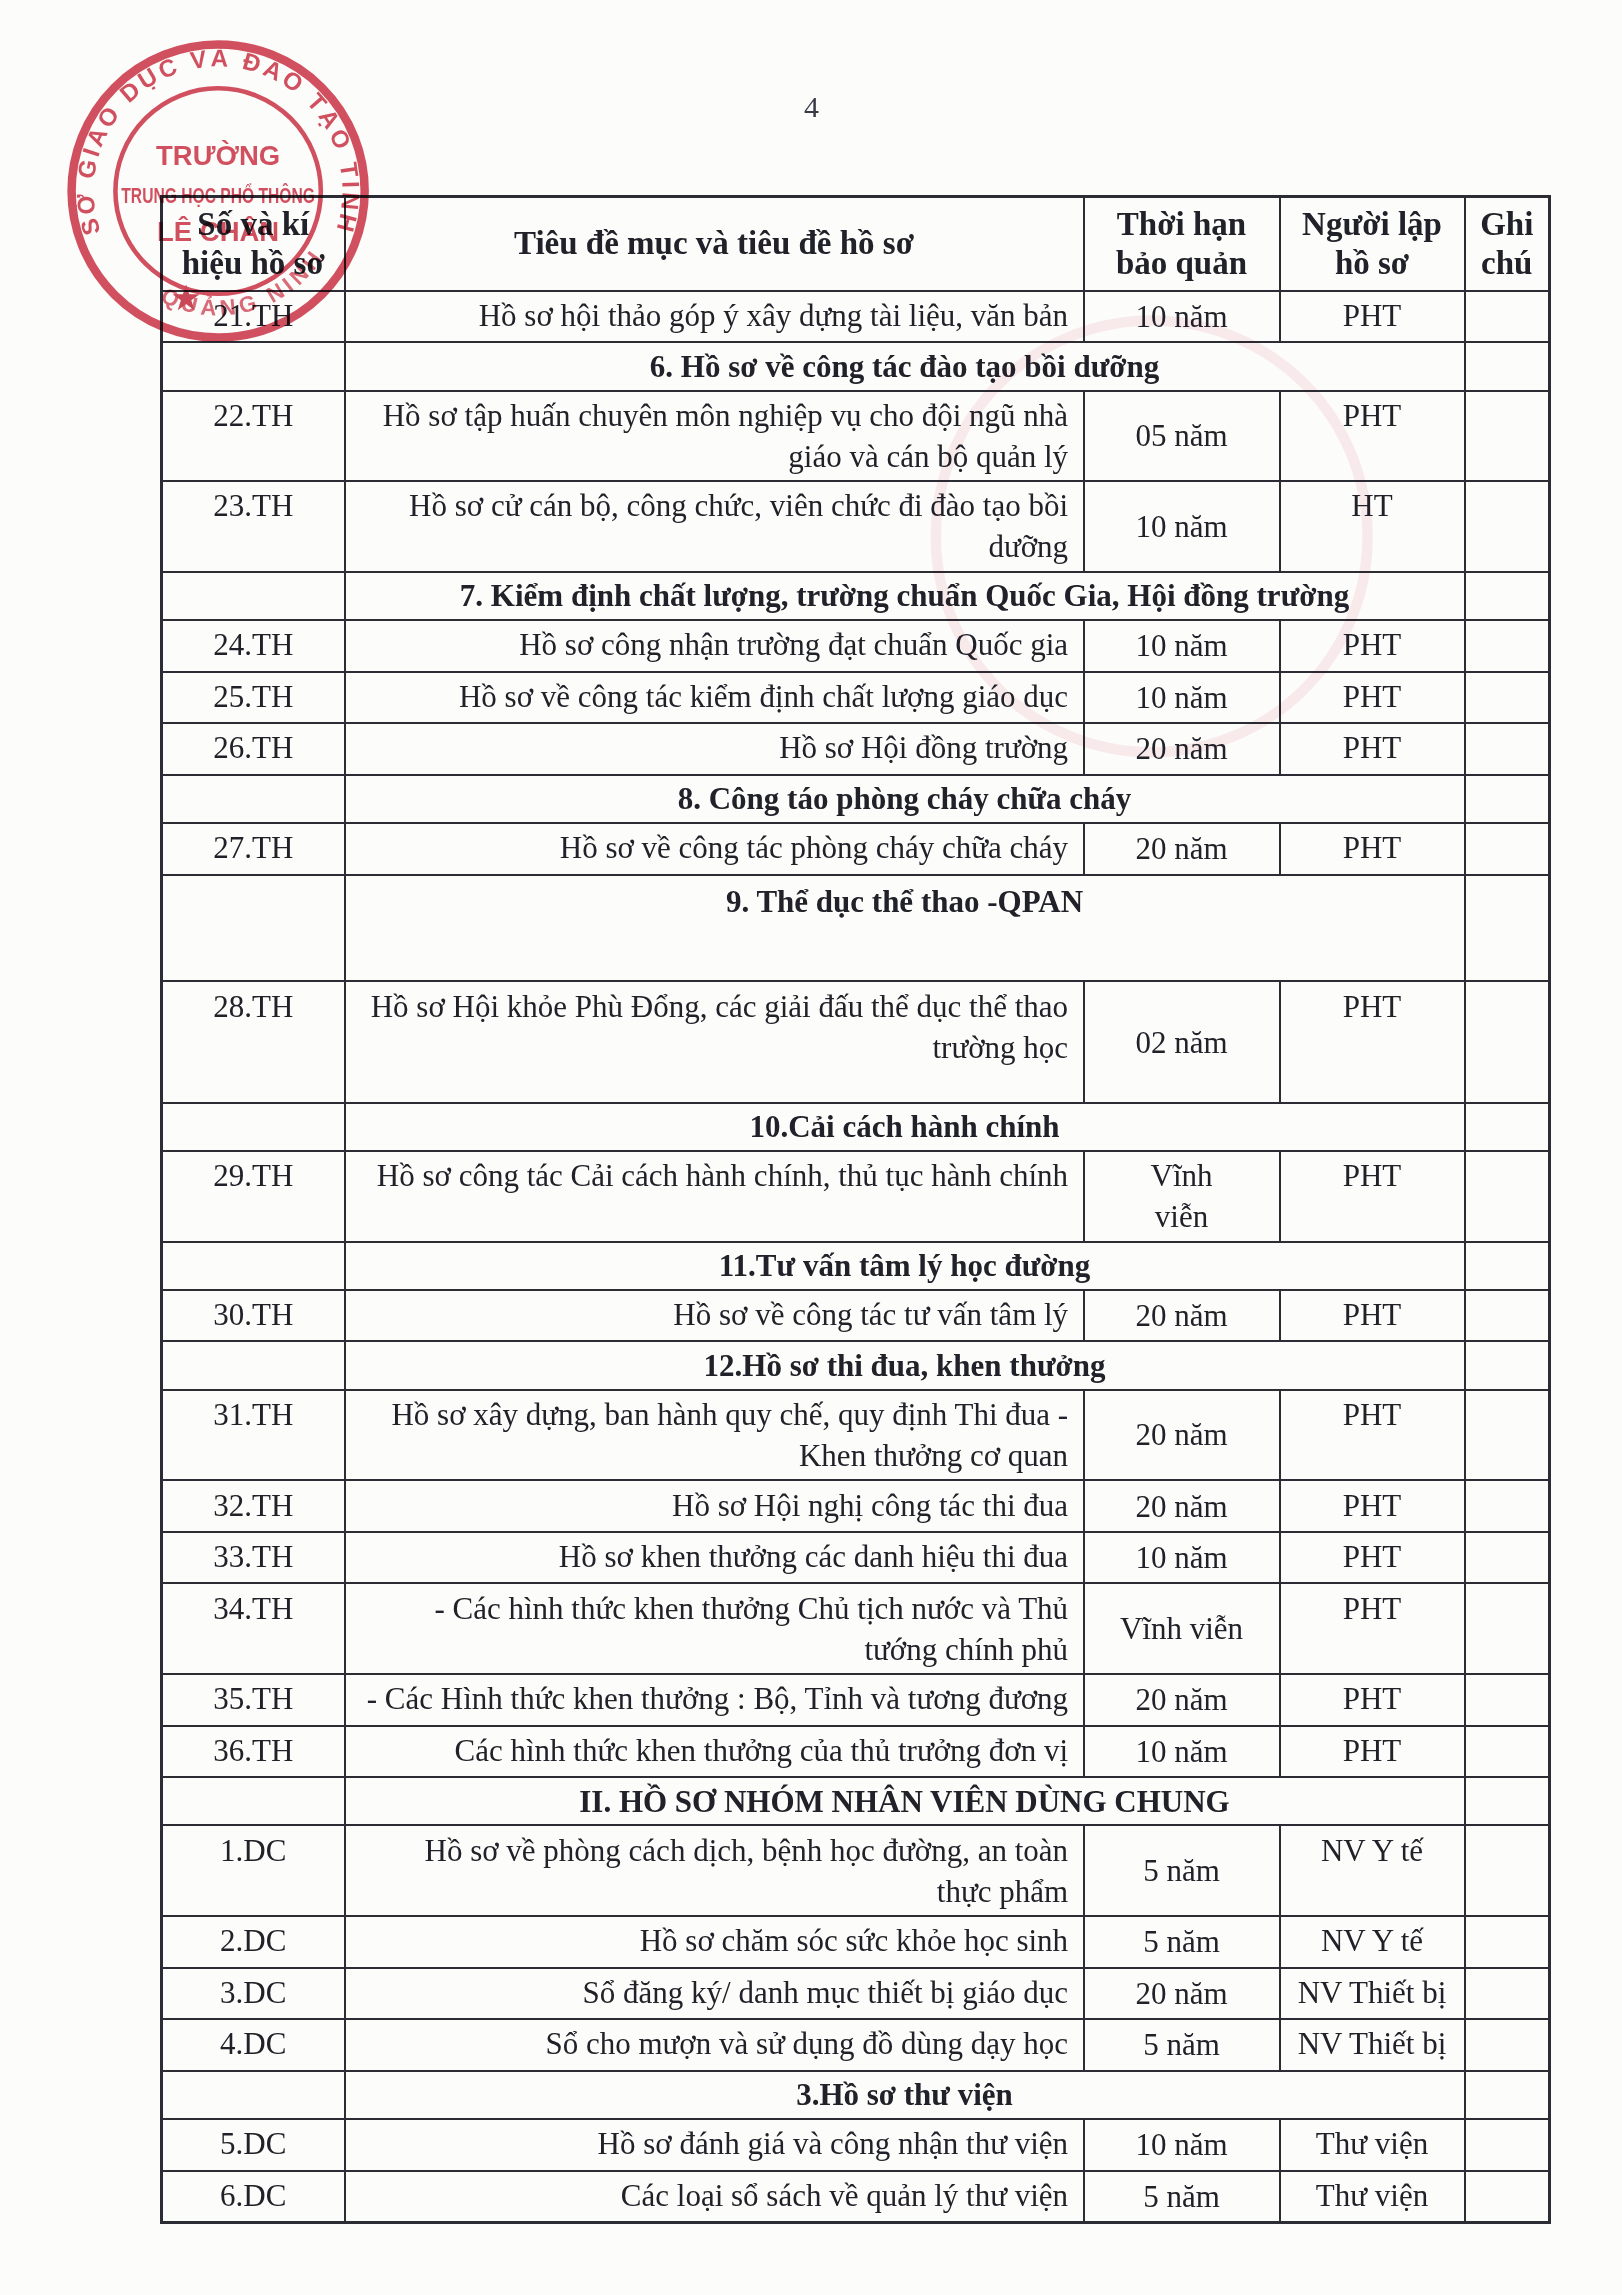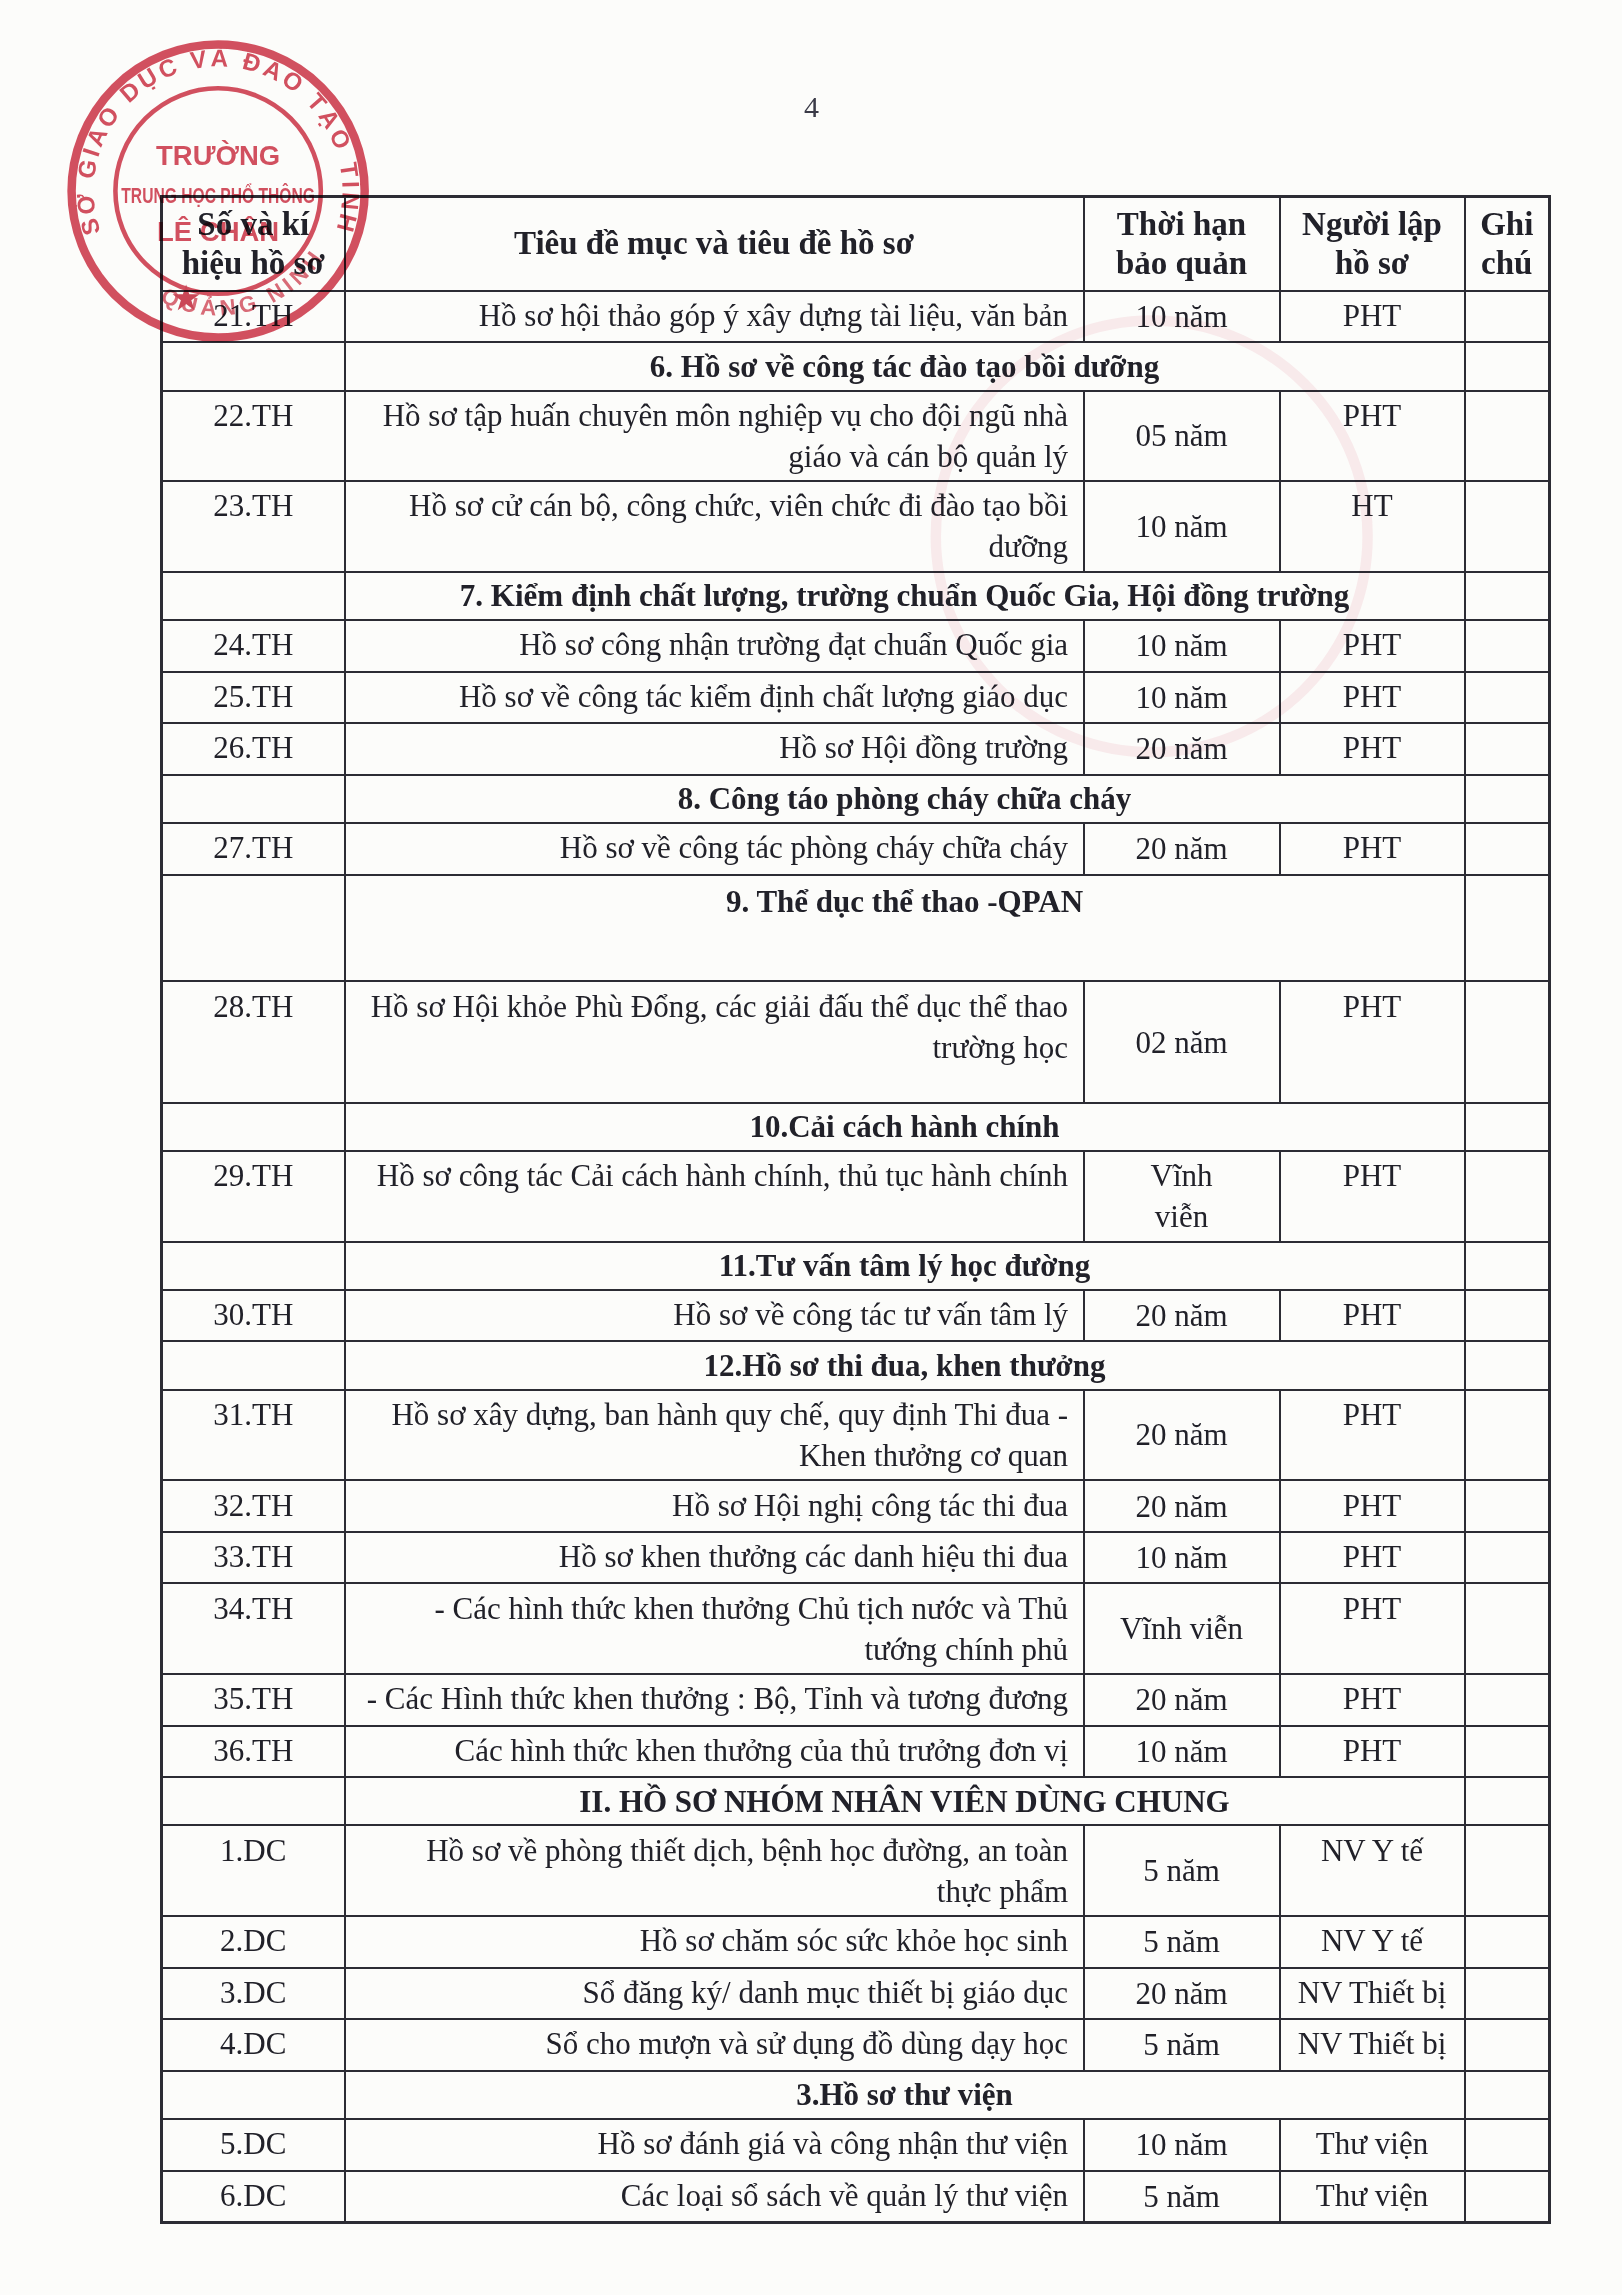--- a/index.html
+++ b/index.html
@@ -238,21 +238,21 @@
           <td class="c-maker">PHT</td>
           <td class="c-note"></td>
         </tr>
         <tr class=" section">
           <td class="c-id"></td>
           <td class="c-section" colspan="3">II.  HỒ SƠ NHÓM  NHÂN VIÊN DÙNG CHUNG</td>
           <td class="c-note"></td>
         </tr>
         <tr class=" item">
           <td class="c-id">1.DC</td>
-          <td class="c-title">Hồ sơ về phòng thiết dịch, bệnh học đường, an toàn thực phẩm</td>
+          <td class="c-title">Hồ sơ về phòng cách dịch, bệnh học đường, an toàn thực phẩm</td>
           <td class="c-dur">5 năm</td>
           <td class="c-maker">NV Y tế</td>
           <td class="c-note"></td>
         </tr>
         <tr class=" item">
           <td class="c-id">2.DC</td>
           <td class="c-title">Hồ sơ chăm sóc sức khỏe học sinh</td>
           <td class="c-dur">5 năm</td>
           <td class="c-maker">NV Y tế</td>
           <td class="c-note"></td>

